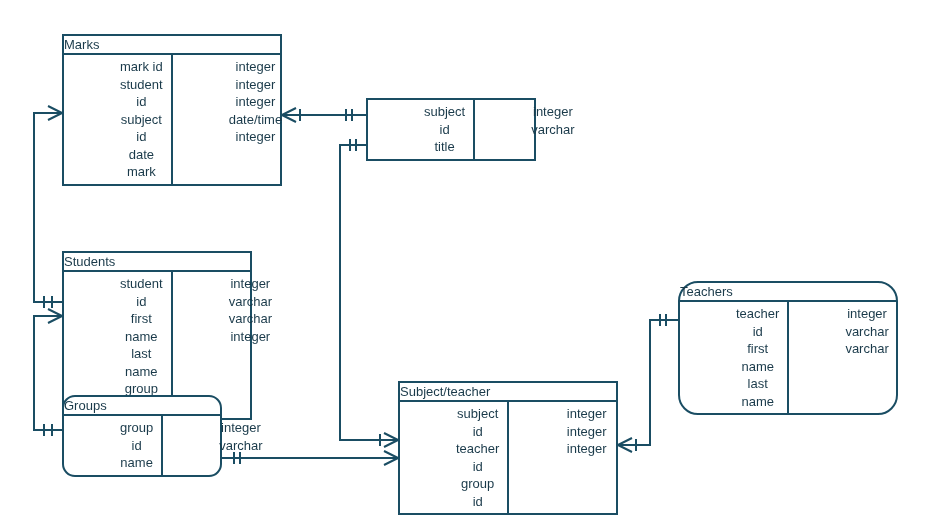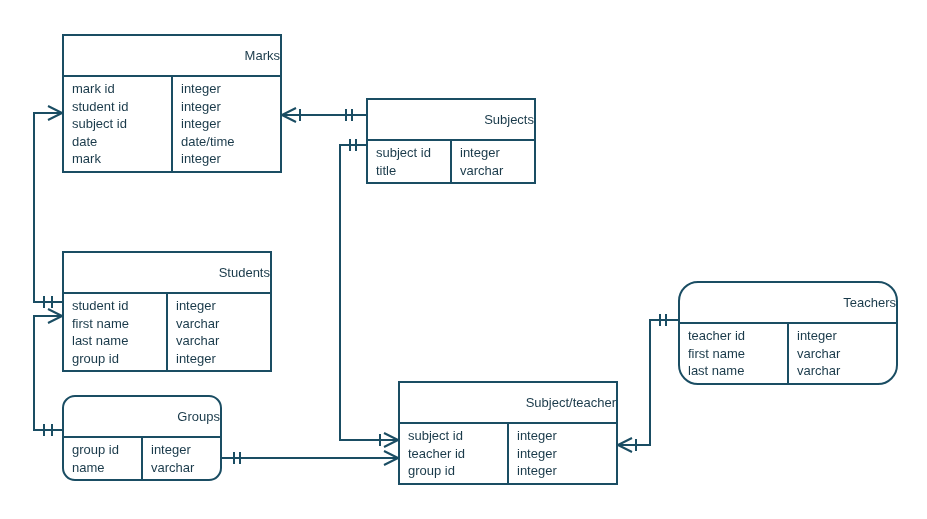--- a/index.html
+++ b/index.html
@@ -13,32 +13,33 @@
     height: 519px;
     position: relative;
   }
   .entity {
     position: absolute;
     border: 2px solid #1a4d63;
     background: #ffffff;
     box-sizing: border-box;
   }
   .entity-title {
-    text-align: right;
-    padding: 12px 0;
+    text-align: left;
+    padding: 1px 0;
     border-bottom: 2px solid #1a4d63;
     font-size: 13px;
   }
   .entity-body {
     display: flex;
   }
   .col {
     padding: 3px 8px;
-    text-align: left;
+    text-align: center;
     line-height: 1.35;
+    margin-left: 48px;
   }
   .col.left {
     border-right: 2px solid #1a4d63;
   }
   svg.connectors {
     position: absolute;
     top: 0;
     left: 0;
     width: 927px;
     height: 519px;
@@ -55,28 +56,27 @@
 
 <div class="entity" style="left:62px; top:34px; width:220px;">
   <div class="entity-title">Marks</div>
   <div class="entity-body">
     <div class="col left" style="width:50%;">mark id<br>student id<br>subject id<br>date<br>mark</div>
     <div class="col" style="width:50%;">integer<br>integer<br>integer<br>date/time<br>integer</div>
   </div>
 </div>
 
 <div class="entity" style="left:366px; top:98px; width:170px;">
-  <div class="entity-title">Subjects</div>
   <div class="entity-body">
     <div class="col left" style="width:50%;">subject id<br>title</div>
     <div class="col" style="width:50%;">integer<br>varchar</div>
   </div>
 </div>
 
-<div class="entity" style="left:62px; top:251px; width:210px;">
+<div class="entity" style="left:62px; top:251px; width:190px;">
   <div class="entity-title">Students</div>
   <div class="entity-body">
     <div class="col left" style="width:50%;">student id<br>first name<br>last name<br>group id</div>
     <div class="col" style="width:50%;">integer<br>varchar<br>varchar<br>integer</div>
   </div>
 </div>
 
 <div class="entity" style="left:678px; top:281px; width:220px;border-radius:20px;">
   <div class="entity-title">Teachers</div>
   <div class="entity-body">

